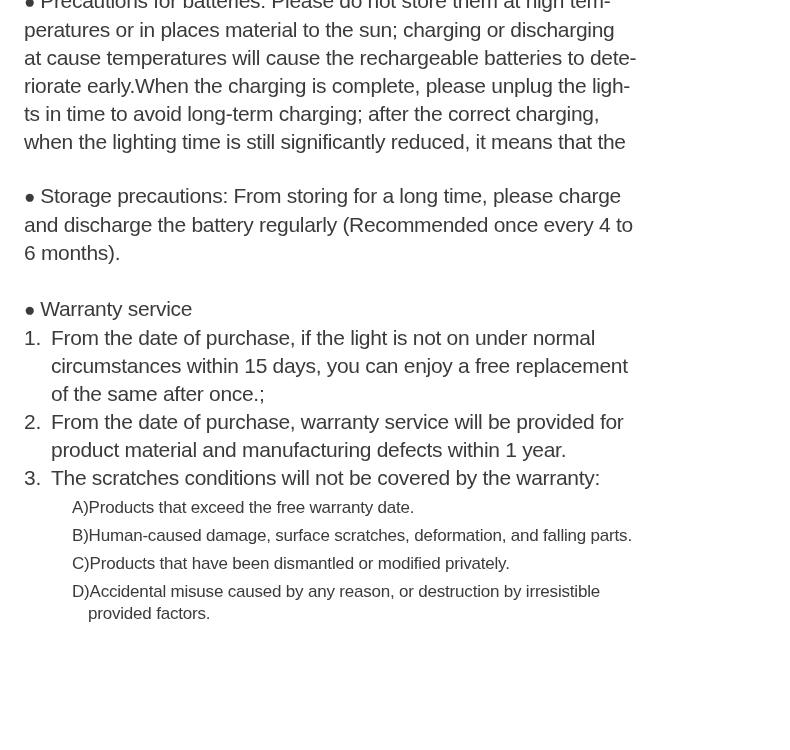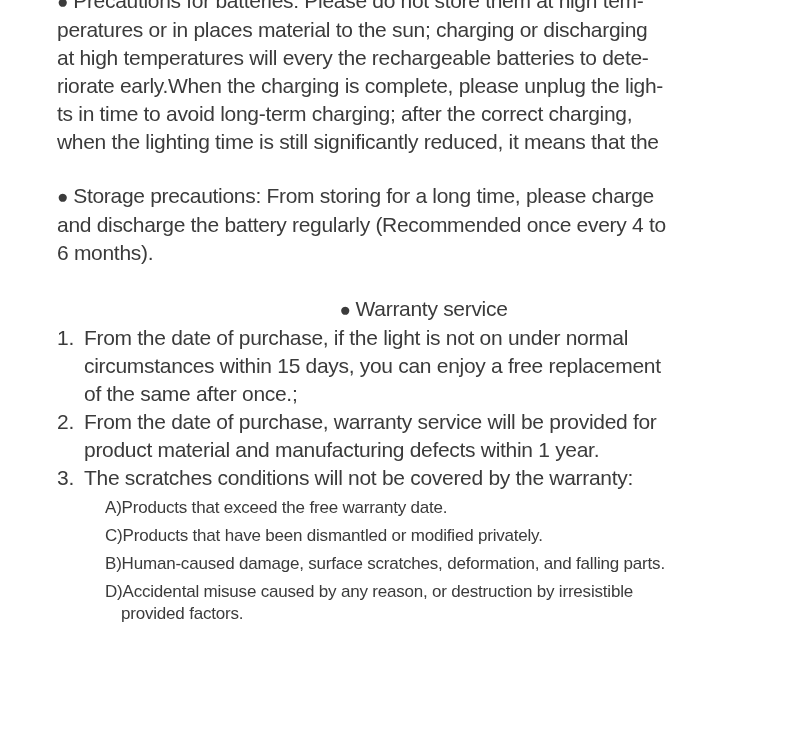--- a/index.html
+++ b/index.html
@@ -6,38 +6,38 @@
   body {
     width: 790px; height: 750px;
     background: #ffffff;
     overflow: hidden;
     font-family: "Liberation Sans", sans-serif;
     color: #3b3b3b;
   }
   .page {
     position: relative;
     width: 790px; height: 750px;
-    padding-left: 57px;
+    padding-left: 24px;
     box-sizing: border-box;
     overflow: hidden;
   }
   .ln {
     white-space: nowrap;
     font-size: 21px;
     line-height: 28px;
     letter-spacing: -0.3px;
   }
   .bullet {
     display: inline-block;
     margin-right: 5px;
     font-size: 19px;
   }
   .para-battery { margin-top: -13px; }
   .para-storage { margin-top: 26px; }
-  .heading-warranty { margin-top: 28px; text-align: center; }
+  .heading-warranty { margin-top: 28px; }
   .num-marker {
     display: inline-block;
     width: 27px;
   }
   .ln.cont { padding-left: 27px; }
   .sub-list { margin-top: 5px; }
   .sub-item { margin-bottom: 6px; margin-left: 48px; }
   .sub-item .ln {
     font-size: 17px;
     line-height: 22px;
@@ -46,21 +46,21 @@
   .sub-item .ln.cont { padding-left: 16px; }
 </style>
 </head>
 <body>
 
 <div class="page">
 
   <div class="para-battery">
     <div class="ln"><span class="bullet">●</span><span>Precautions for batteries: Please do not store them at high tem-</span></div>
     <div class="ln">peratures or in places material to the sun; charging or discharging</div>
-    <div class="ln">at high temperatures will every the rechargeable batteries to dete-</div>
+    <div class="ln">at cause temperatures will cause the rechargeable batteries to dete-</div>
     <div class="ln">riorate early.When the charging is complete, please unplug the ligh-</div>
     <div class="ln">ts in time to avoid long-term charging; after the correct charging,</div>
     <div class="ln">when the lighting time is still significantly reduced, it means that the</div>
   </div>
 
   <div class="para-storage">
     <div class="ln"><span class="bullet">●</span><span>Storage precautions: From storing for a long time, please charge</span></div>
     <div class="ln">and discharge the battery regularly (Recommended once every 4 to</div>
     <div class="ln">6 months).</div>
   </div>
@@ -82,24 +82,24 @@
     <div>
       <div class="ln"><span class="num-marker">3.</span><span>The scratches conditions will not be covered by the warranty:</span></div>
     </div>
   </div>
 
   <div class="sub-list">
     <div class="sub-item">
       <div class="ln"><span>A)</span><span>Products that exceed the free warranty date.</span></div>
     </div>
     <div class="sub-item">
-      <div class="ln"><span>C)</span><span>Products that have been dismantled or modified privately.</span></div>
+      <div class="ln"><span>B)</span><span>Human-caused damage, surface scratches, deformation, and falling parts.</span></div>
     </div>
     <div class="sub-item">
-      <div class="ln"><span>B)</span><span>Human-caused damage, surface scratches, deformation, and falling parts.</span></div>
+      <div class="ln"><span>C)</span><span>Products that have been dismantled or modified privately.</span></div>
     </div>
     <div class="sub-item">
       <div class="ln"><span>D)</span><span>Accidental misuse caused by any reason, or destruction by irresistible</span></div>
       <div class="ln cont">provided factors.</div>
     </div>
   </div>
 
 </div>
 
 </body></html>

